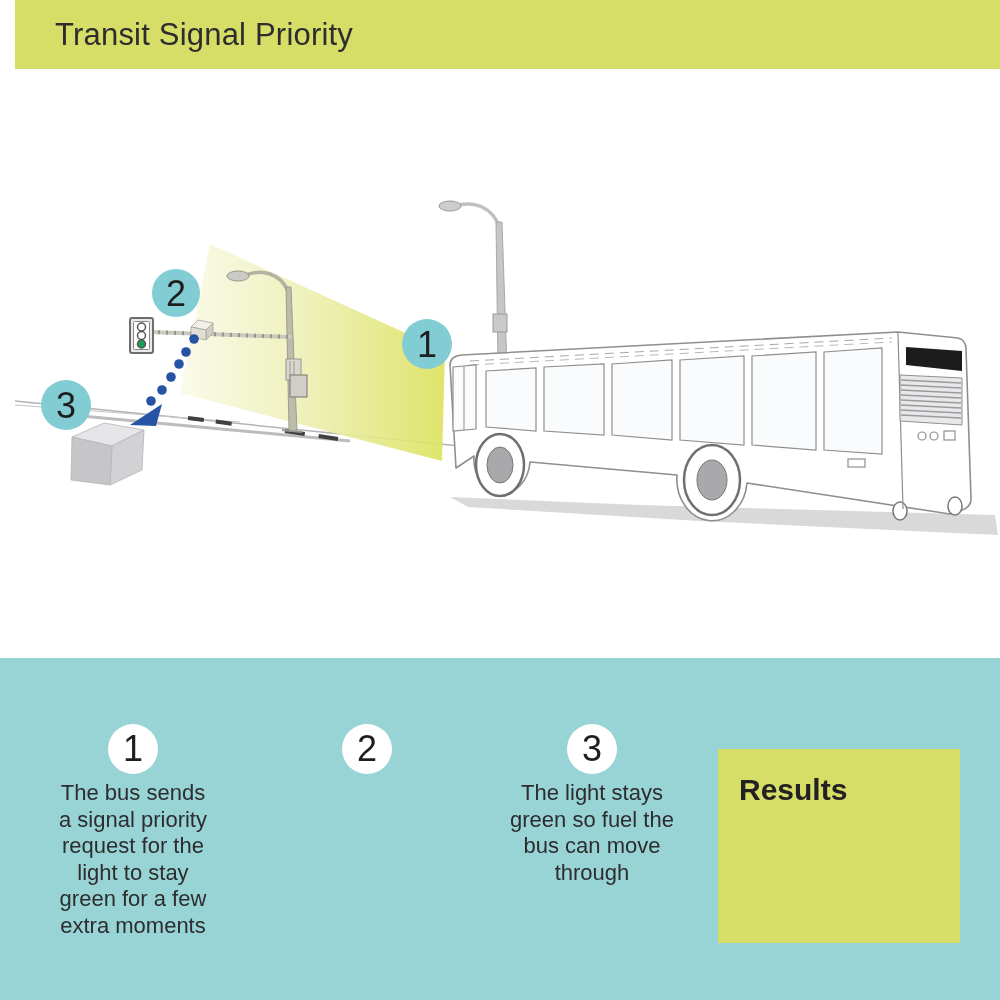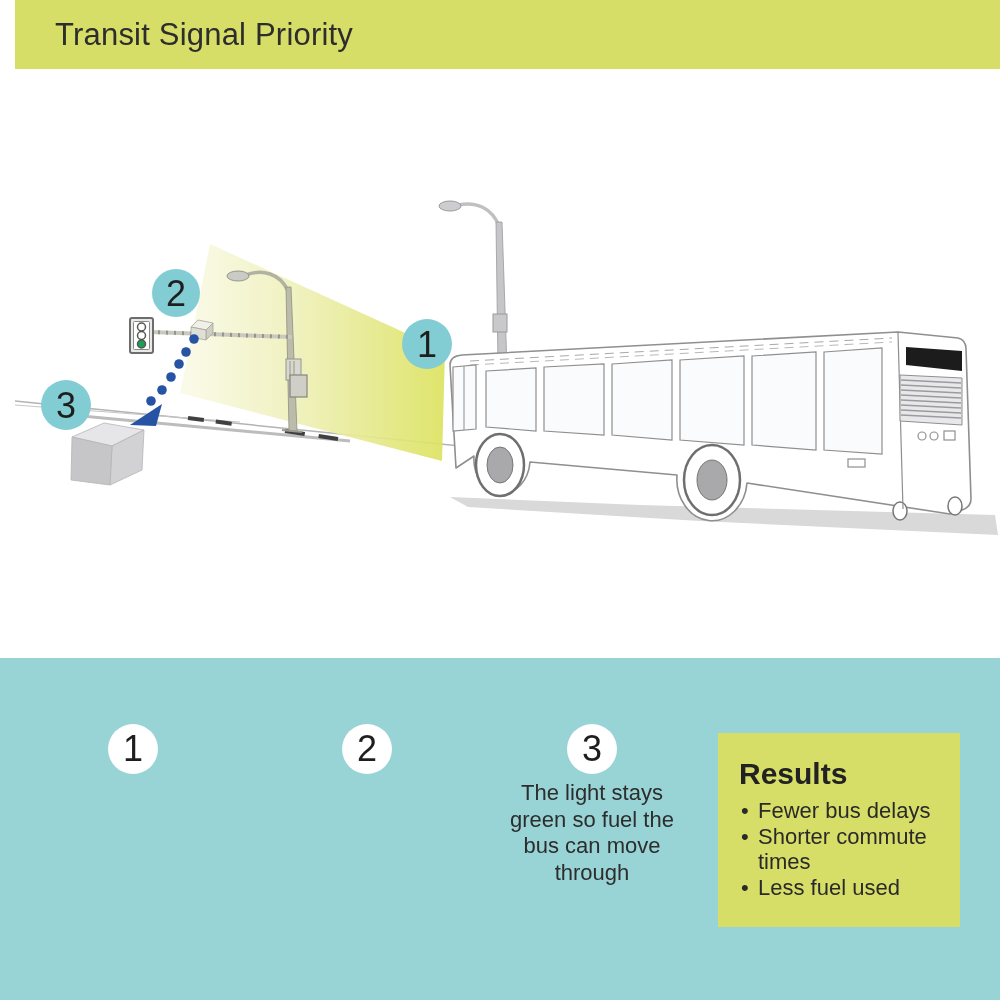--- a/index.html
+++ b/index.html
@@ -38,21 +38,21 @@
   .step-circle{
     width:50px;height:50px;border-radius:50%;background:#ffffff;
     display:flex;align-items:center;justify-content:center;
     font-size:36px;color:#1e1e1e;
   }
   .step p{
     margin:6px 0 0 0;font-size:22px;line-height:26.5px;color:#2d2d2d;
     text-align:center;white-space:pre-line;
   }
   .results{
-    position:absolute;left:718px;top:75px;width:242px;height:194px;
+    position:absolute;left:718px;top:91px;width:242px;height:194px;
     background:#d7de67;box-sizing:border-box;padding:24px 14px 0 21px;
   }
   .results h2{margin:0;font-size:30px;font-weight:700;color:#222222;}
   .results ul{list-style:none;margin:7px 0 0 0;padding:0;}
   .results li{
     position:relative;padding-left:19px;font-size:22px;line-height:25.5px;
     color:#2a2a2a;white-space:pre-line;
   }
   .results li::before{
     content:"\2022";position:absolute;left:2px;top:0;color:#2a2a2a;
@@ -200,42 +200,42 @@
       </g>
     </svg>
   </main>
 
   <footer class="legend">
 
     <div class="step step-1">
       <div class="step-circle">
         <span>1</span>
       </div>
+      <p>The bus sends
+a signal priority
+request for the
+light to stay
+green for a few
+extra moments</p>
     </div>
 
     <div class="step step-2">
       <div class="step-circle">
         <span>2</span>
       </div>
     </div>
 
     <div class="step step-3">
       <div class="step-circle">
         <span>3</span>
       </div>
       <p>The light stays
 green so fuel the
 bus can move
 through</p>
     </div>
 
     <aside class="results">
       <h2>Results</h2>
-      <ul>
-        <li>Fewer bus delays</li>
-        <li>Shorter commute
-times</li>
-        <li>Less fuel used</li>
-      </ul>
     </aside>
 
   </footer>
 </div>
 
 </body></html>

